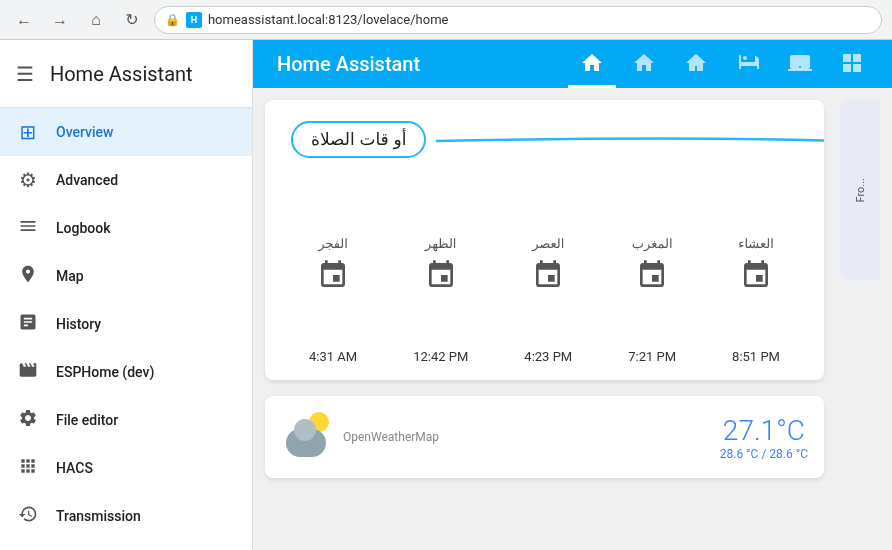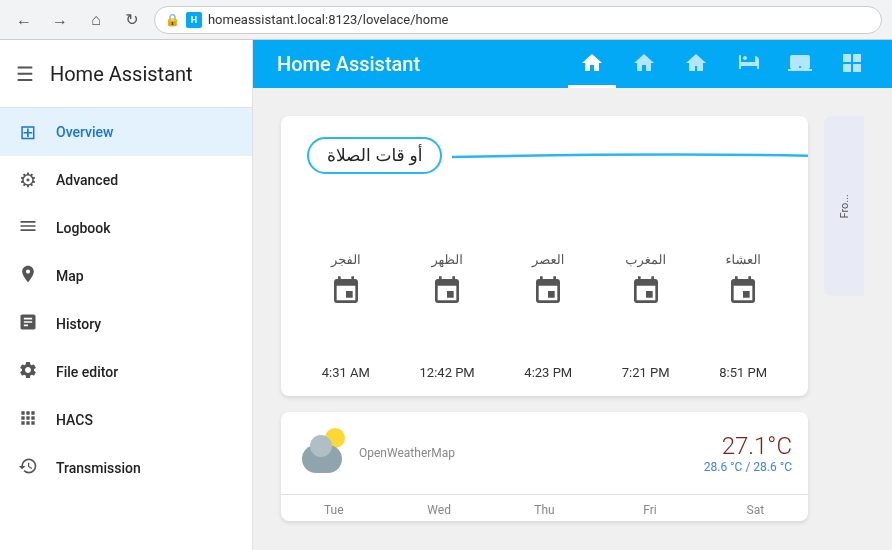--- a/index.html
+++ b/index.html
@@ -119,21 +119,21 @@
     .tab-btn.active {
       color: white;
       border-bottom: 3px solid white;
     }
 
     
     .content-area {
       flex: 1;
       background: #f0f0f0;
       overflow-y: auto;
-      padding: 28px;
+      padding: 12px;
       display: flex;
       gap: 16px;
     }
 
     
     .cards-column {
       flex: 1;
       display: flex;
       flex-direction: column;
       gap: 16px;
@@ -191,21 +191,21 @@
     .sun-circle {
       width: 20px; height: 20px;
       background: #fdd835;
       border-radius: 50%;
       position: absolute;
       top: 0; right: 2px;
     }
     .weather-info { flex: 1; }
     .weather-condition { font-size: 20px; font-weight: 500; color: #212121; }
     .weather-source { font-size: 12px; color: #888; }
-    .weather-temp { font-size: 24px; font-weight: 300; color: #7f1d1d; }
+    .weather-temp { font-size: 28px; font-weight: 300; color: #3b82f6; text-align: center; }
     .weather-range { font-size: 12px; color: #3b82f6; }
 
     
     .day-row {
       display: flex;
       border-top: 1px solid #e0e0e0;
       padding: 8px 0 4px;
     }
     .day-label {
       flex: 1;
@@ -286,20 +286,28 @@
         <span class="item-icon">
           <svg width="20" height="20" viewBox="0 0 24 24" fill="#555">
               <path d="M19 3H5c-1.1 0-2 .9-2 2v14c0 1.1.9 2 2 2h14c1.1 0 2-.9 2-2V5c0-1.1-.9-2-2-2zm-7 14H7v-2h5v2zm5-4H7v-2h10v2zm0-4H7V7h10v2z"></path>
             </svg>
         </span>
         <span>History</span>
       </div>
       <div class="sidebar-item">
         <span class="item-icon">
           <svg width="20" height="20" viewBox="0 0 24 24" fill="#555">
+              <path d="M18 4l2 4h-3l-2-4h-2l2 4h-3l-2-4H8l2 4H7L5 4H4c-1.1 0-1.99.9-1.99 2L2 18c0 1.1.9 2 2 2h16c1.1 0 2-.9 2-2V4h-4z"></path>
+            </svg>
+        </span>
+        <span>ESPHome (dev)</span>
+      </div>
+      <div class="sidebar-item">
+        <span class="item-icon">
+          <svg width="20" height="20" viewBox="0 0 24 24" fill="#555">
               <path d="M19.14 12.94c.04-.3.06-.61.06-.94 0-.32-.02-.64-.07-.94l2.03-1.58c.18-.14.23-.41.12-.61l-1.92-3.32c-.12-.22-.37-.29-.59-.22l-2.39.96c-.5-.38-1.03-.7-1.62-.94l-.36-2.54c-.04-.24-.24-.41-.48-.41h-3.84c-.24 0-.43.17-.47.41l-.36 2.54c-.59.24-1.13.57-1.62.94l-2.39-.96c-.22-.08-.47 0-.59.22L2.74 8.87c-.12.21-.08.47.12.61l2.03 1.58c-.05.3-.09.63-.09.94s.02.64.07.94l-2.03 1.58c-.18.14-.23.41-.12.61l1.92 3.32c.12.22.37.29.59.22l2.39-.96c.5.38 1.03.7 1.62.94l.36 2.54c.05.24.24.41.48.41h3.84c.24 0 .44-.17.47-.41l.36-2.54c.59-.24 1.13-.56 1.62-.94l2.39.96c.22.08.47 0 .59-.22l1.92-3.32c.12-.22.07-.47-.12-.61l-2.01-1.58zM12 15.6c-1.98 0-3.6-1.62-3.6-3.6s1.62-3.6 3.6-3.6 3.6 1.62 3.6 3.6-1.62 3.6-3.6 3.6z"></path>
             </svg>
         </span>
         <span>File editor</span>
       </div>
       <div class="sidebar-item">
         <span class="item-icon">
           <svg width="20" height="20" viewBox="0 0 24 24" fill="#555">
               <path d="M4 8h4V4H4v4zm6 12h4v-4h-4v4zm-6 0h4v-4H4v4zm0-6h4v-4H4v4zm6 0h4v-4h-4v4zm6-10v4h4V4h-4zm-6 4h4V4h-4v4zm6 6h4v-4h-4v4zm0 6h4v-4h-4v4z"></path>
             </svg>
@@ -430,27 +438,20 @@
               <div class="cloud-shape"></div>
             </div>
             <div class="weather-info">
               <div class="weather-source">OpenWeatherMap</div>
             </div>
             <div style="text-align: right;">
               <div class="weather-temp">27.1°C</div>
               <div class="weather-range">28.6 °C / 28.6 °C</div>
             </div>
           </div>
-          <div class="day-row">
-            <div class="day-label">Tue</div>
-            <div class="day-label">Wed</div>
-            <div class="day-label">Thu</div>
-            <div class="day-label">Fri</div>
-            <div class="day-label">Sat</div>
-          </div>
         </div>
 
       </div>
 
       <div class="right-partial">
         <div class="right-card-partial">
           <span class="partial-text">Fro...</span>
         </div>
       </div>
     </div>

